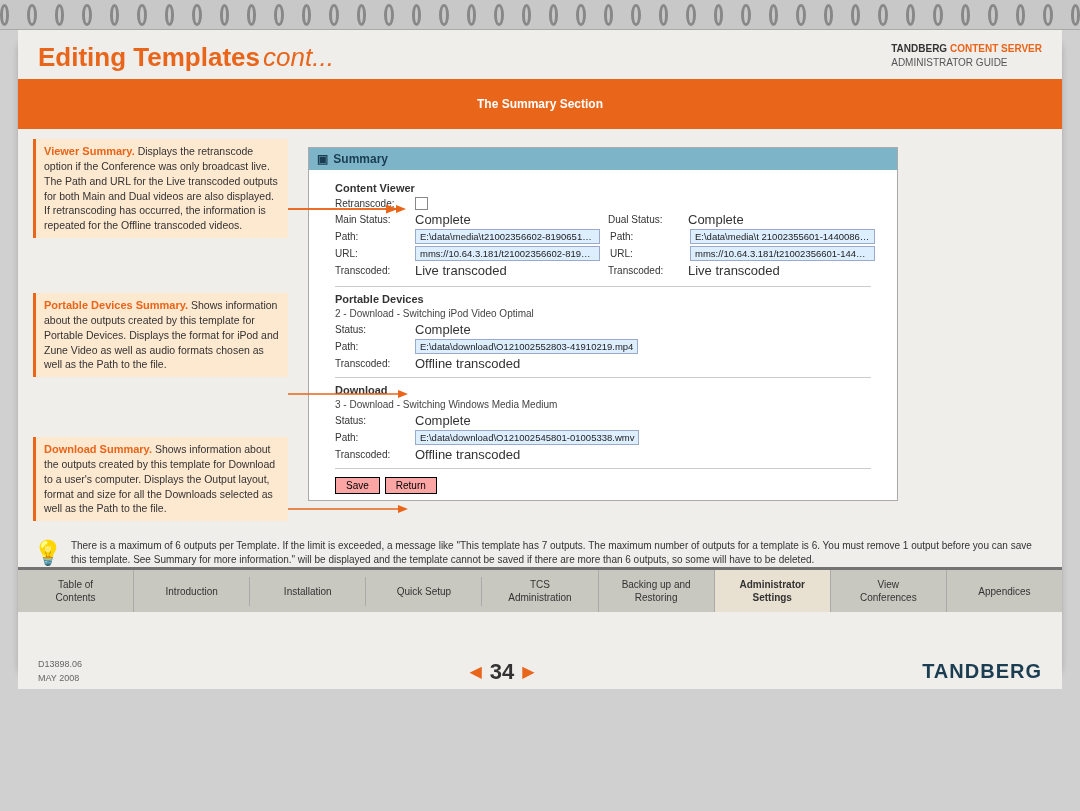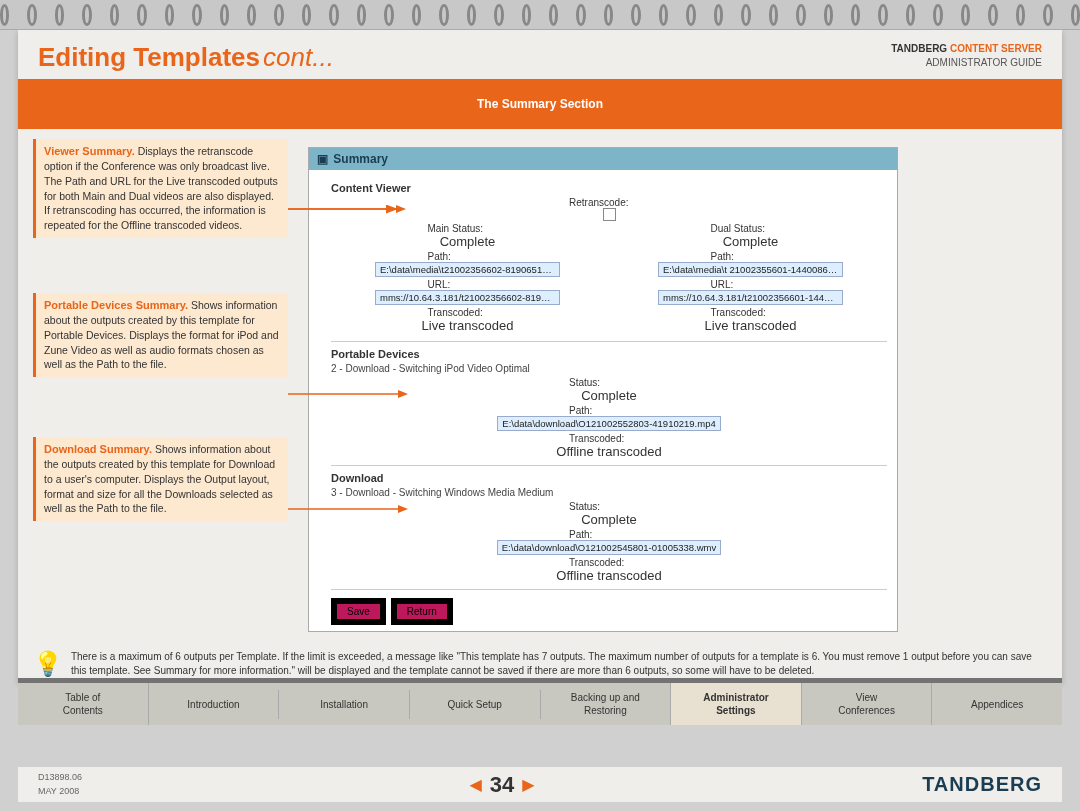--- a/index.html
+++ b/index.html
@@ -35,20 +35,21 @@
     }
 
     
     .page {
       background: #f0eeeb;
       margin: 0 18px;
       height: 652px;
       display: flex;
       flex-direction: column;
       box-shadow: 0 2px 6px rgba(0,0,0,0.2);
+      border-radius: 21px;
     }
 
     
     .page-header {
       display: flex;
       justify-content: space-between;
       align-items: flex-start;
       padding: 12px 20px 6px 20px;
       background: #f0eeeb;
     }
@@ -57,21 +58,20 @@
       font-weight: bold;
       color: #e8651a;
     }
     .page-title-cont {
       font-size: 26px;
       font-weight: normal;
       color: #e8651a;
       font-style: italic;
     }
     .brand-top {
-      text-align: right;
       font-size: 10px;
       color: #555;
       line-height: 1.4;
     }
     .brand-top .tandberg {
       color: #333;
       font-weight: bold;
     }
     .brand-top .content-server {
       color: #e8651a;
@@ -138,41 +138,39 @@
       padding: 4px 8px;
       display: flex;
       align-items: center;
       gap: 5px;
     }
     .summary-header-icon {
       font-size: 12px;
       color: #1a3d52;
     }
     .summary-body {
-      padding: 6px 10px;
-      margin-left: 12px;
+      padding: 6px 26px;
     }
     .summary-section-title {
       font-weight: bold;
       font-size: 11px;
       color: #333;
       margin: 6px 0 3px 0;
       border-bottom: none;
     }
     .summary-sub {
       font-size: 10px;
       color: #444;
       margin-bottom: 3px;
     }
     .summary-field-row {
       display: flex;
       align-items: center;
       margin-bottom: 2px;
       font-size: 10px;
-      flex-direction: column;
     }
     .summary-label {
       width: 80px;
       color: #333;
       flex-shrink: 0;
     }
     .summary-value-box {
       background: #ddeeff;
       border: 1px solid #99aacc;
       padding: 1px 4px;
@@ -210,22 +208,22 @@
     }
 
     .btn-row {
       display: flex;
       gap: 5px;
       margin-top: 8px;
     }
     .summary-btn {
       padding: 2px 10px;
       font-size: 10px;
-      background: #be185d;
-      border: 6px solid #000000;
+      background: #fca5a5;
+      border: 1px solid #000000;
       cursor: pointer;
     }
 
     
     .tip-section {
       display: flex;
       gap: 8px;
       margin: 8px 15px 0 15px;
       align-items: flex-start;
     }
@@ -238,21 +236,21 @@
       font-size: 10px;
       color: #333;
       line-height: 1.4;
     }
 
     
     .bottom-nav {
       background: #c8c8c0;
       display: flex;
       align-items: center;
-      border-top: 5px solid #737373;
+      border-top: 3px solid #737373;
     }
     .nav-tab {
       flex: 1;
       text-align: center;
       padding: 8px 4px;
       font-size: 10px;
       color: #333;
       cursor: pointer;
       border-right: 1px solid #aaa;
       line-height: 1.3;
@@ -571,20 +569,21 @@
     <div class="tip-text">There is a maximum of 6 outputs per Template. If the limit is exceeded, a message like "This template has 7 outputs. The maximum number of outputs for a template is 6. You must remove 1 output before you can save this template. See Summary for more information." will be displayed and the template cannot be saved if there are more than 6 outputs, so some will have to be deleted.</div>
   </div>
 
   <div style="flex:1;"></div>
 
   <div class="bottom-nav">
     <div class="nav-tab">Table of<br>Contents</div>
     <div class="nav-tab">Introduction</div>
     <div class="nav-tab">Installation</div>
     <div class="nav-tab">Quick Setup</div>
+    <div class="nav-tab">TCS<br>Administration</div>
     <div class="nav-tab">Backing up and<br>Restoring</div>
     <div class="nav-tab active">Administrator<br>Settings</div>
     <div class="nav-tab">View<br>Conferences</div>
     <div class="nav-tab">Appendices</div>
   </div>
 
   <div class="page-footer">
     <div class="footer-doc">
       <span>D13898.06</span><br>
       <span>MAY 2008</span>

